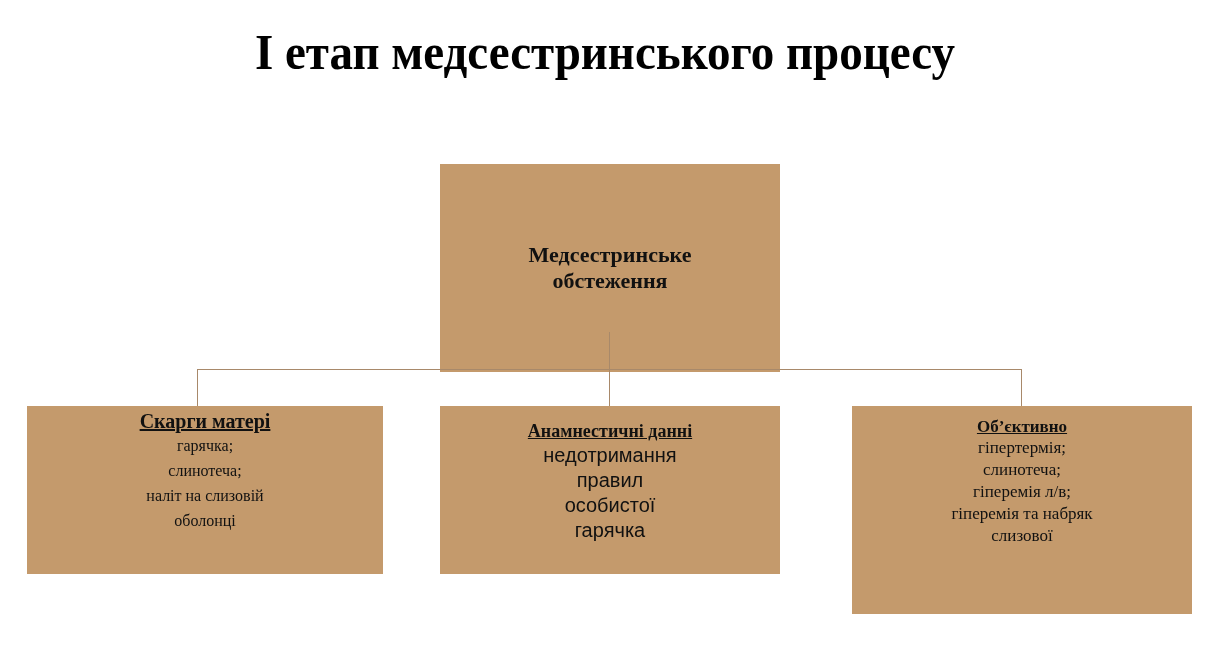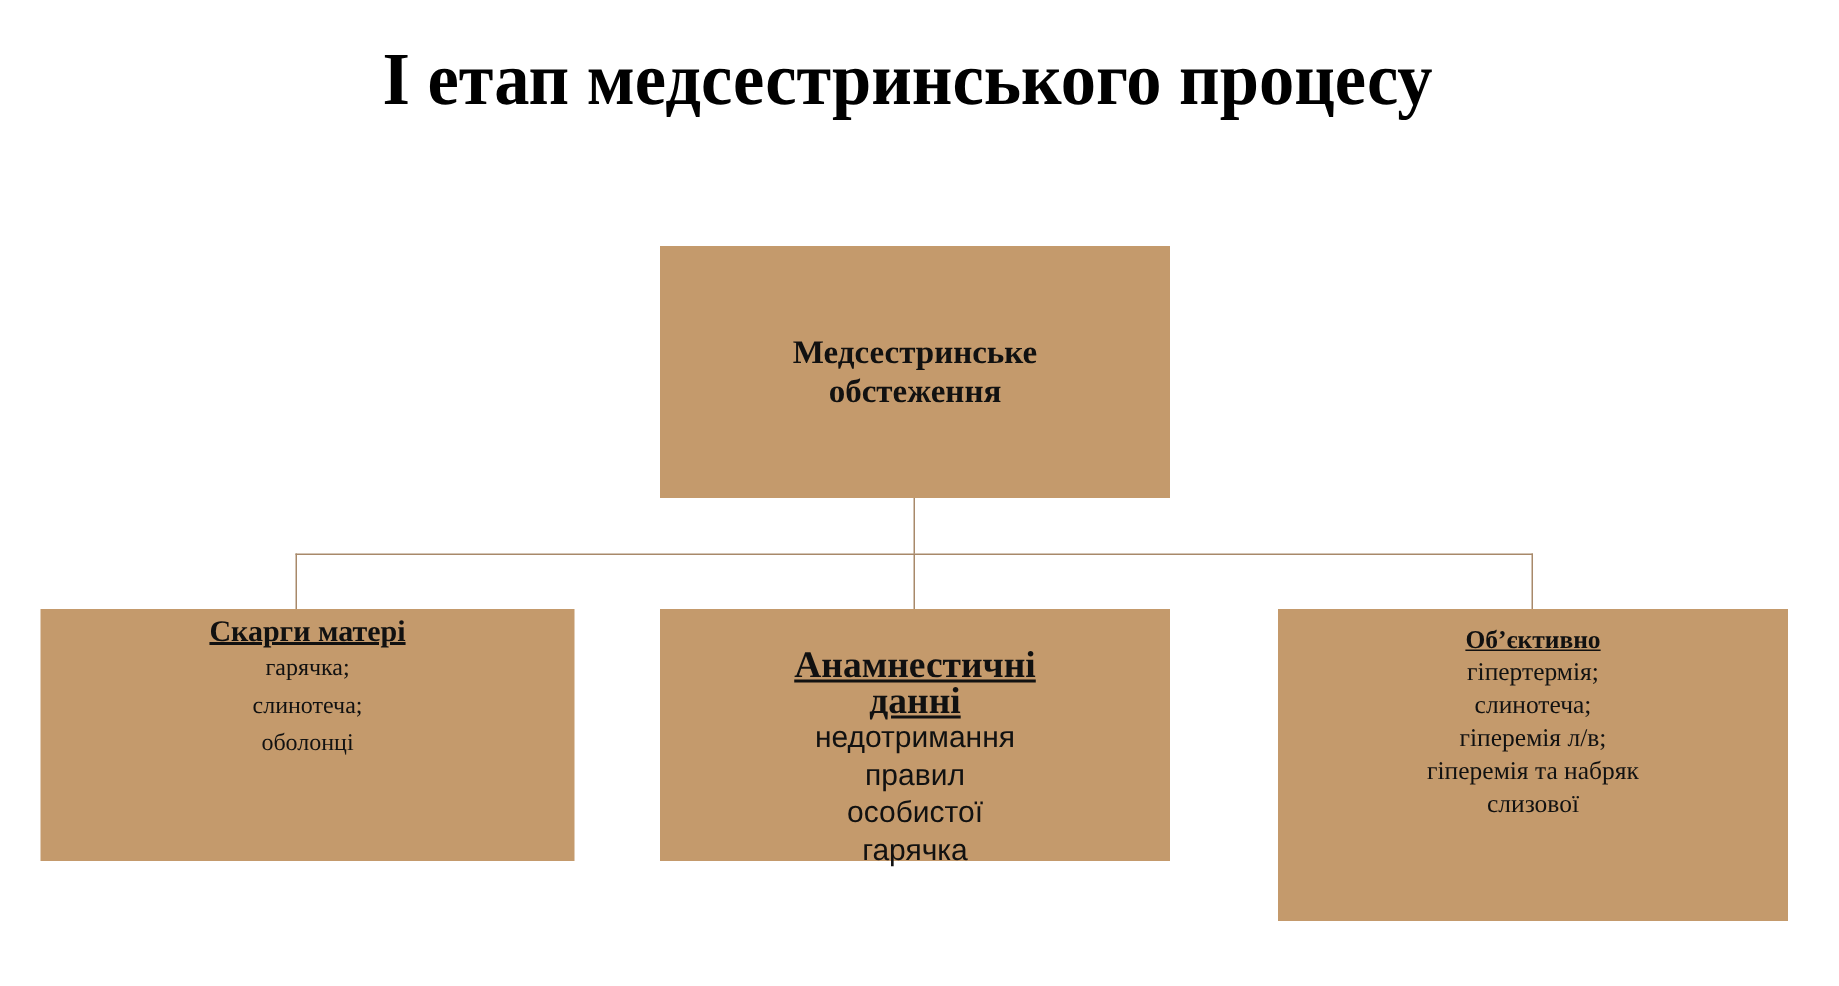--- a/index.html
+++ b/index.html
@@ -7,32 +7,32 @@
     .title {
       position:absolute; left:0; top:22px; width:1210px; text-align:center;
       font-family:"Liberation Serif", serif; font-weight:bold; font-size:50px;
       color:#000; letter-spacing:0px; transform:scaleX(0.94); transform-origin:center;
       line-height:60px;
     }
     .box {
       position:absolute; background:#C49A6C; display:flex; flex-direction:column;
       align-items:center; text-align:center; color:#111;
     }
-    .top-box { left:440px; top:164px; width:340px; height:168px; justify-content:center; }
+    .top-box { left:440px; top:164px; width:340px; height:208px; justify-content:center; }
     .top-box .label {
       font-family:"Liberation Serif", serif; font-weight:bold; font-size:22px; line-height:26px;
       width:220px;
     }
     .b1 { left:27px; top:406px; width:356px; height:168px; }
     .b2 { left:440px; top:406px; width:340px; height:168px; }
     .b3 { left:852px; top:406px; width:340px; height:208px; }
     .hdr { font-family:"Liberation Serif", serif; font-weight:bold; text-decoration:underline; }
     .b1 .hdr { font-size:20px; line-height:24px; margin-top:3px; }
     .b1 .line { font-family:"Liberation Serif", serif; font-size:16px; line-height:25px; }
-    .b2 .hdr { font-size:25px; line-height:24px; margin-top:26px; width:180px; }
+    .b2 .hdr { font-size:18px; line-height:24px; margin-top:13px; width:180px; }
     .b2 .line { font-family:"Liberation Sans", sans-serif; font-size:20px; line-height:25px; }
     .b3 .hdr { font-size:17px; line-height:21px; margin-top:10px; }
     .b3 .line { font-family:"Liberation Serif", serif; font-size:17px; line-height:22px; }
     .conn { position:absolute; background:#A8896A; }
   </style>
 </head>
 <body>
 
 <div class="title">І етап медсестринського процесу</div>
 
@@ -43,20 +43,21 @@
 <div class="conn" style="left:609px; top:332px; width:1px; height:37px;"></div>
 <div class="conn" style="left:197px; top:369px; width:825px; height:1px;"></div>
 <div class="conn" style="left:197px; top:369px; width:1px; height:37px;"></div>
 <div class="conn" style="left:609px; top:369px; width:1px; height:37px;"></div>
 <div class="conn" style="left:1021px; top:369px; width:1px; height:37px;"></div>
 
 <div class="box b1">
   <div class="hdr">Скарги матері</div>
   <div class="line">гарячка;</div>
   <div class="line">слинотеча;</div>
+  <div class="line">наліт на слизовій</div>
   <div class="line">оболонці</div>
 </div>
 
 <div class="box b2">
   <div class="hdr">Анамнестичні  данні</div>
   <div class="line">недотримання</div>
   <div class="line">правил</div>
   <div class="line">особистої</div>
   <div class="line">гарячка</div>
 </div>

